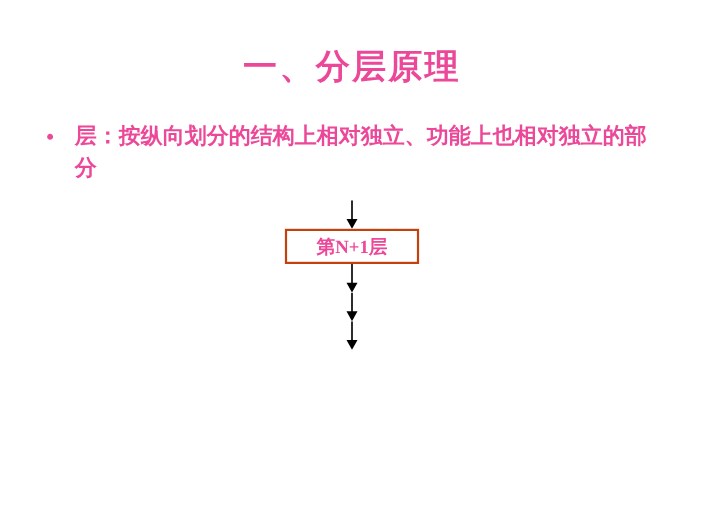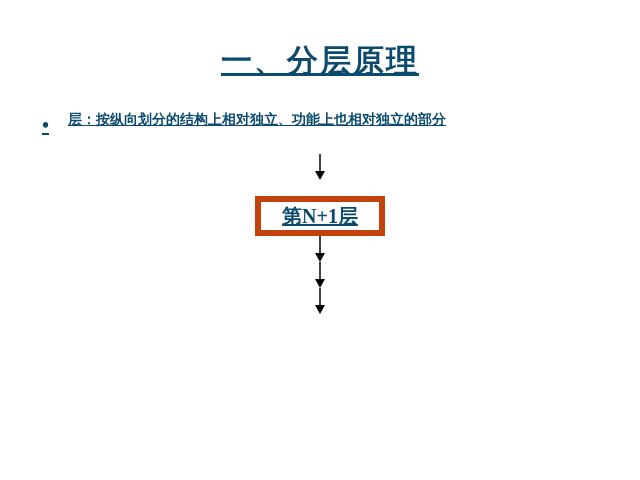--- a/index.html
+++ b/index.html
@@ -6,39 +6,38 @@
     margin: 0;
     padding: 0;
     background: #ffffff;
   }
   .slide {
     position: relative;
     width: 640px;
     height: 480px;
     background: #ffffff;
     font-family: "Liberation Serif", "DejaVu Serif", serif;
-    color: #0c4a6e;
+    color: #ec4899;
     overflow: hidden;
-    text-decoration: underline;
   }
   .slide-title {
     text-align: center;
     font-size: 31px;
     font-weight: bold;
     letter-spacing: 2px;
     margin: 0;
     padding-top: 40px;
   }
   .bullets {
     margin: 28px 36px 0 42px;
   }
   .bullet-item {
     display: flex;
     align-items: flex-start;
-    font-size: 14px;
+    font-size: 20px;
     font-weight: bold;
     line-height: 1.45;
     margin-bottom: 8px;
     justify-content: flex-end;
   }
   .bullet-marker {
     flex: 0 0 26px;
     font-size: 20px;
     line-height: 1.5;
   }
@@ -55,28 +54,27 @@
     align-items: center;
   }
   .arrow {
     display: block;
     width: 14px;
     height: 26px;
   }
   .layer-box {
     width: 118px;
     height: 28px;
-    border: 6px solid #c2410c;
+    border: 2px solid #c2410c;
     background: #ffffff;
     display: flex;
     align-items: center;
     justify-content: center;
-    font-size: 20px;
+    font-size: 17px;
     font-weight: bold;
-    margin-top: 16px;
   }
 </style>
 </head>
 <body>
 
 <div class="slide">
 
   <h1 class="slide-title">一、分层原理</h1>
 
   <div class="bullets">

